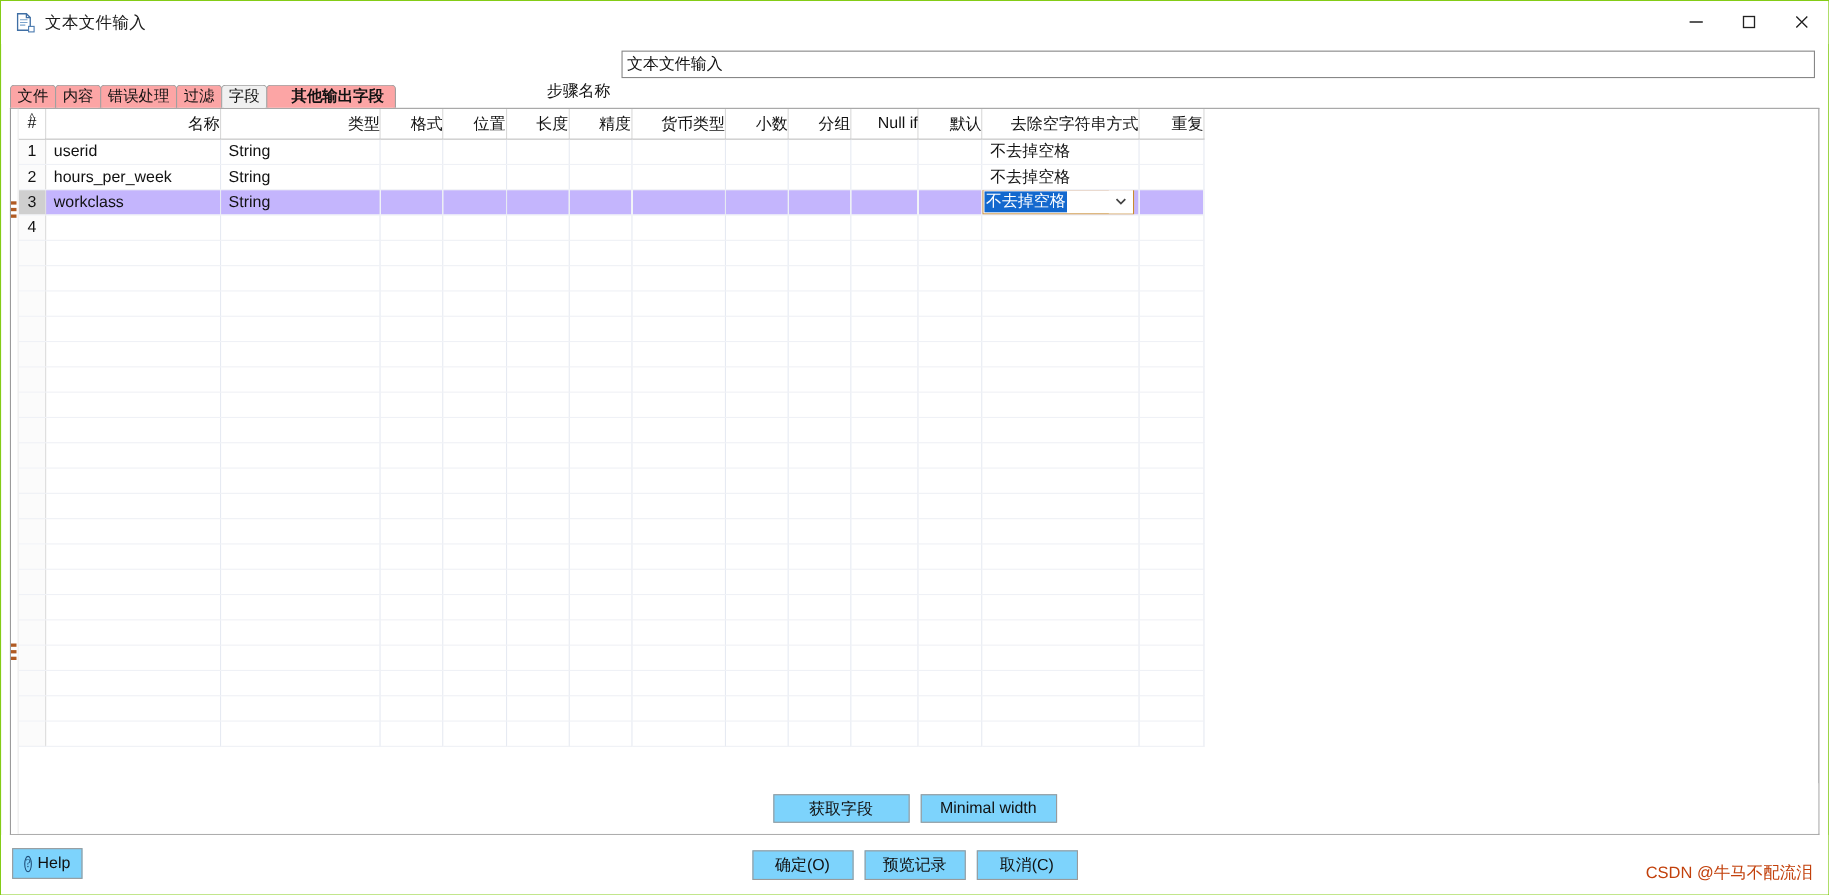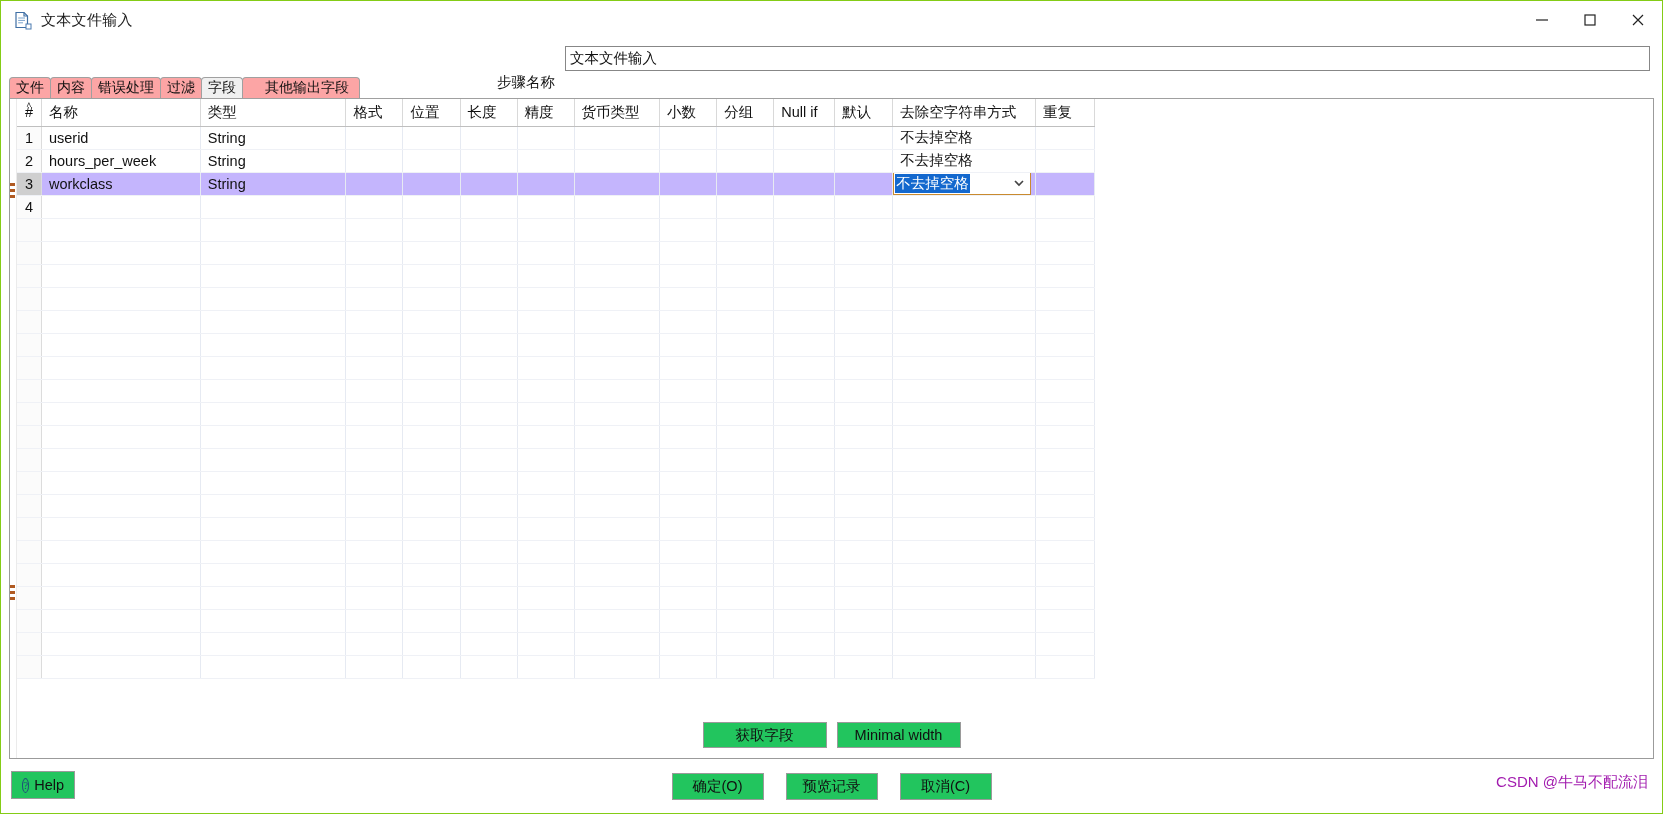--- a/index.html
+++ b/index.html
@@ -87,21 +87,21 @@
     margin-right: -1px;
     white-space: nowrap;
   }
   .tab.selected {
     background: #f0f0f0;
     border-color: #a0a0a0;
     font-weight: normal;
     position: relative;
     z-index: 4;
   }
-  .tab.wide { padding: 0 10px 0 22px; }
+  .tab.wide { padding: 0 10px 0 22px; font-weight: bold; }
 
   
   #content {
     flex: 1 1 auto;
     margin: 0 8px 0 8px;
     border: 1px solid #9b9b9b;
     border-top: 1px solid #a0a0a0;
     background: #ffffff;
     position: relative;
     display: flex; flex-direction: column;
@@ -127,21 +127,21 @@
   table.grid {
     border-collapse: collapse;
     table-layout: fixed;
     width: 1078px;
     font-size: 14.5px;
     color: #111;
   }
   table.grid th {
     height: 27px;
     font-weight: normal;
-    text-align: left;
+    text-align: right;
     padding: 0 0 0 7px;
     border-right: 1px solid #d9d9d9;
     border-bottom: 1px solid #bfbfbf;
     background: #ffffff;
     vertical-align: middle;
     white-space: nowrap;
     font-size: 14.5px;
   }
   table.grid th.numcol { text-align: center; padding-left: 0; position: relative; }
   table.grid td {
@@ -196,21 +196,21 @@
   .cell-combo .combo-arrow svg { display: block; }
 
   
   #midbuttons {
     height: 46px; min-height: 46px;
     display: flex; align-items: center; justify-content: center;
     gap: 10px;
     background: #ffffff;
   }
   .btn {
-    background: #22c55e;
+    background: #7dd3fc;
     border: 1px solid #9a9a9a;
     font-size: 14.5px; color: #111;
     font-family: inherit;
     height: 26px;
     display: inline-flex; align-items: center; justify-content: center;
     white-space: nowrap;
     padding: 0 10px;
   }
   #btn-getfields { width: 124px; }
   #btn-minwidth  { width: 124px; }
@@ -222,26 +222,26 @@
     display: flex; align-items: center;
     background: #ffffff;
   }
   #btn-help {
     position: absolute; left: 10px; top: 12px;
     height: 28px; width: 64px;
     gap: 5px;
   }
   #dialog-buttons {
     margin: 0 auto;
-    display: flex; gap: 22px;
+    display: flex; gap: 10px;
   }
   #dialog-buttons .btn { height: 27px; width: 92px; }
   #watermark {
-    position: absolute; right: 14px; bottom: 21px;
-    font-size: 15px; color: #a21caf;
+    position: absolute; right: 14px; bottom: 10px;
+    font-size: 15px; color: #c2410c;
     white-space: nowrap;
   }
   .help-q {
     width: 15px; height: 15px; border-radius: 50%;
     border: 1.6px solid #1f4e79;
     color: #1f4e79; font-size: 11px; line-height: 12px;
     display: inline-flex; align-items: center; justify-content: center;
     font-family: "Liberation Serif", serif;
   }
 </style>

